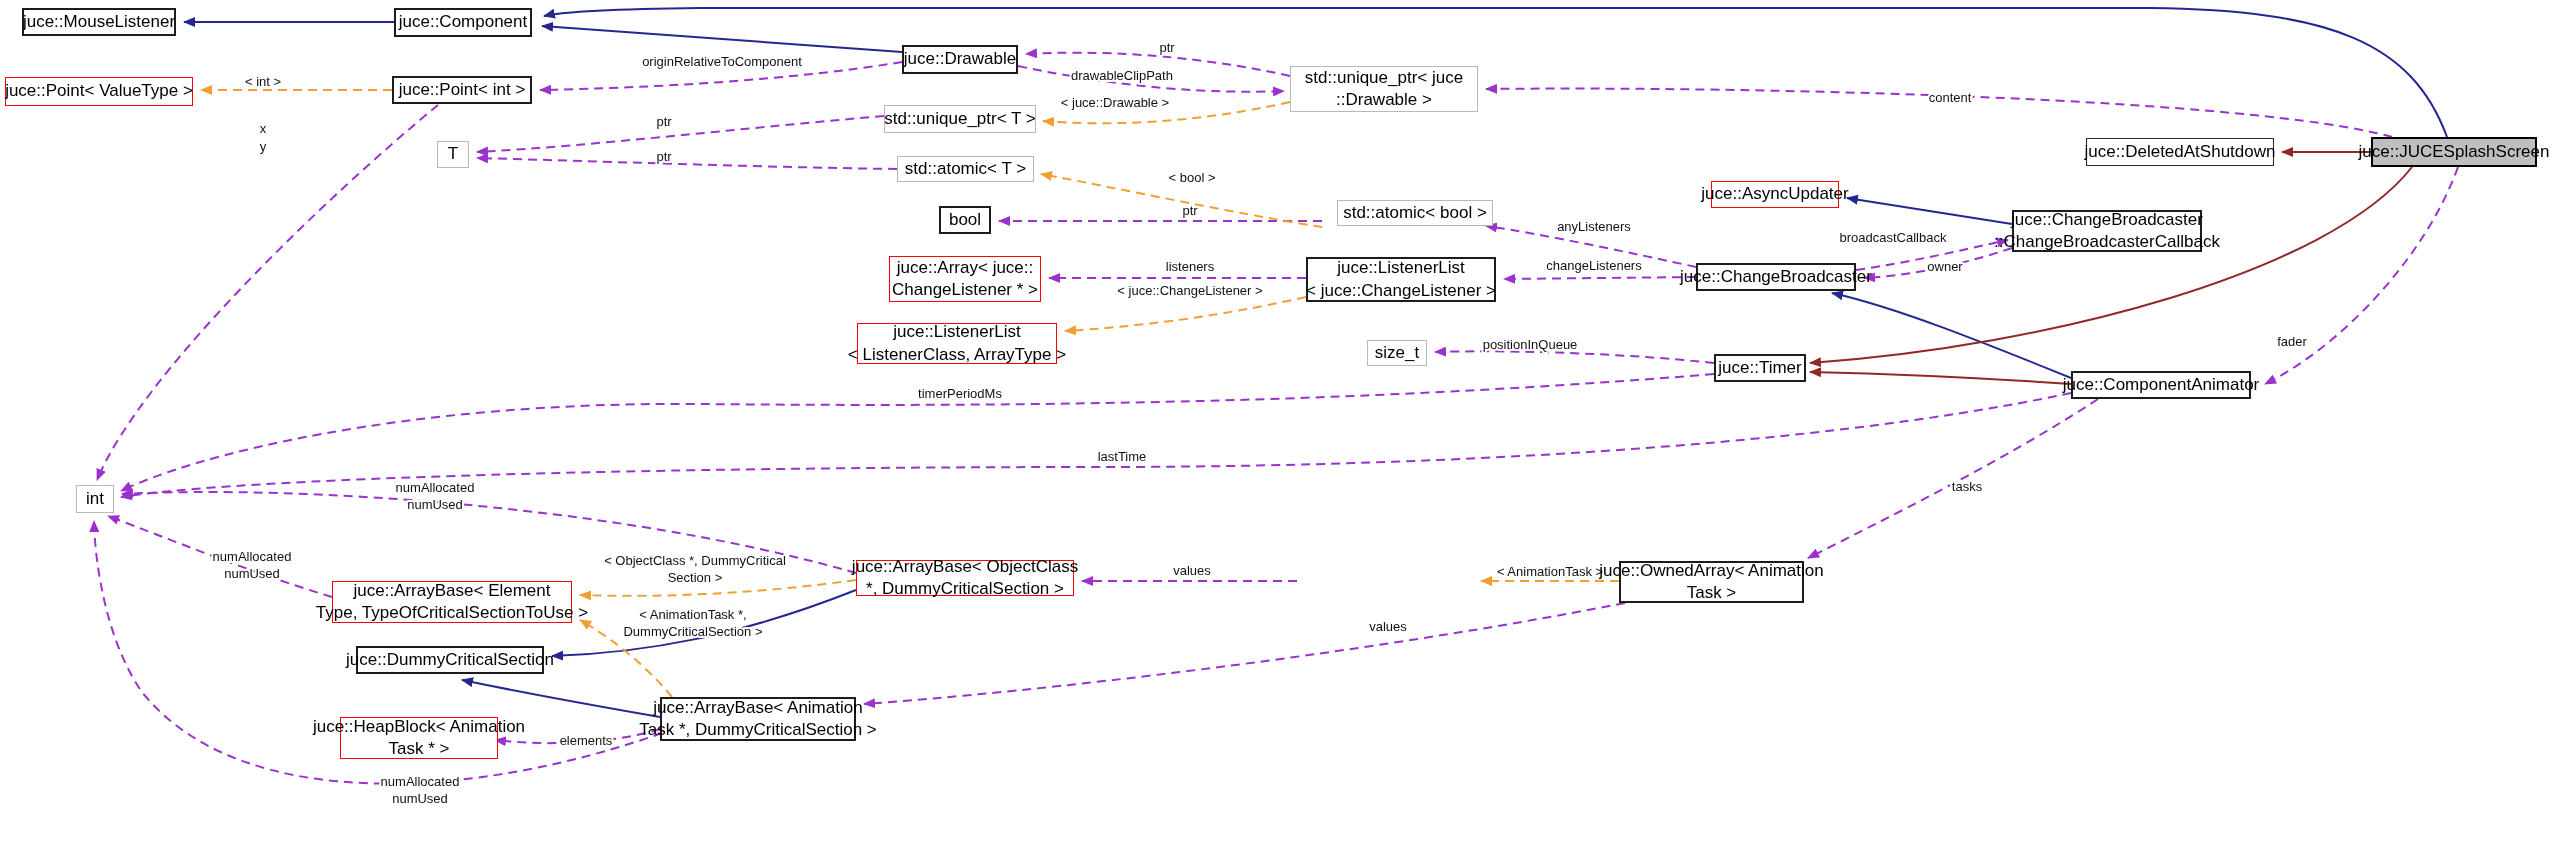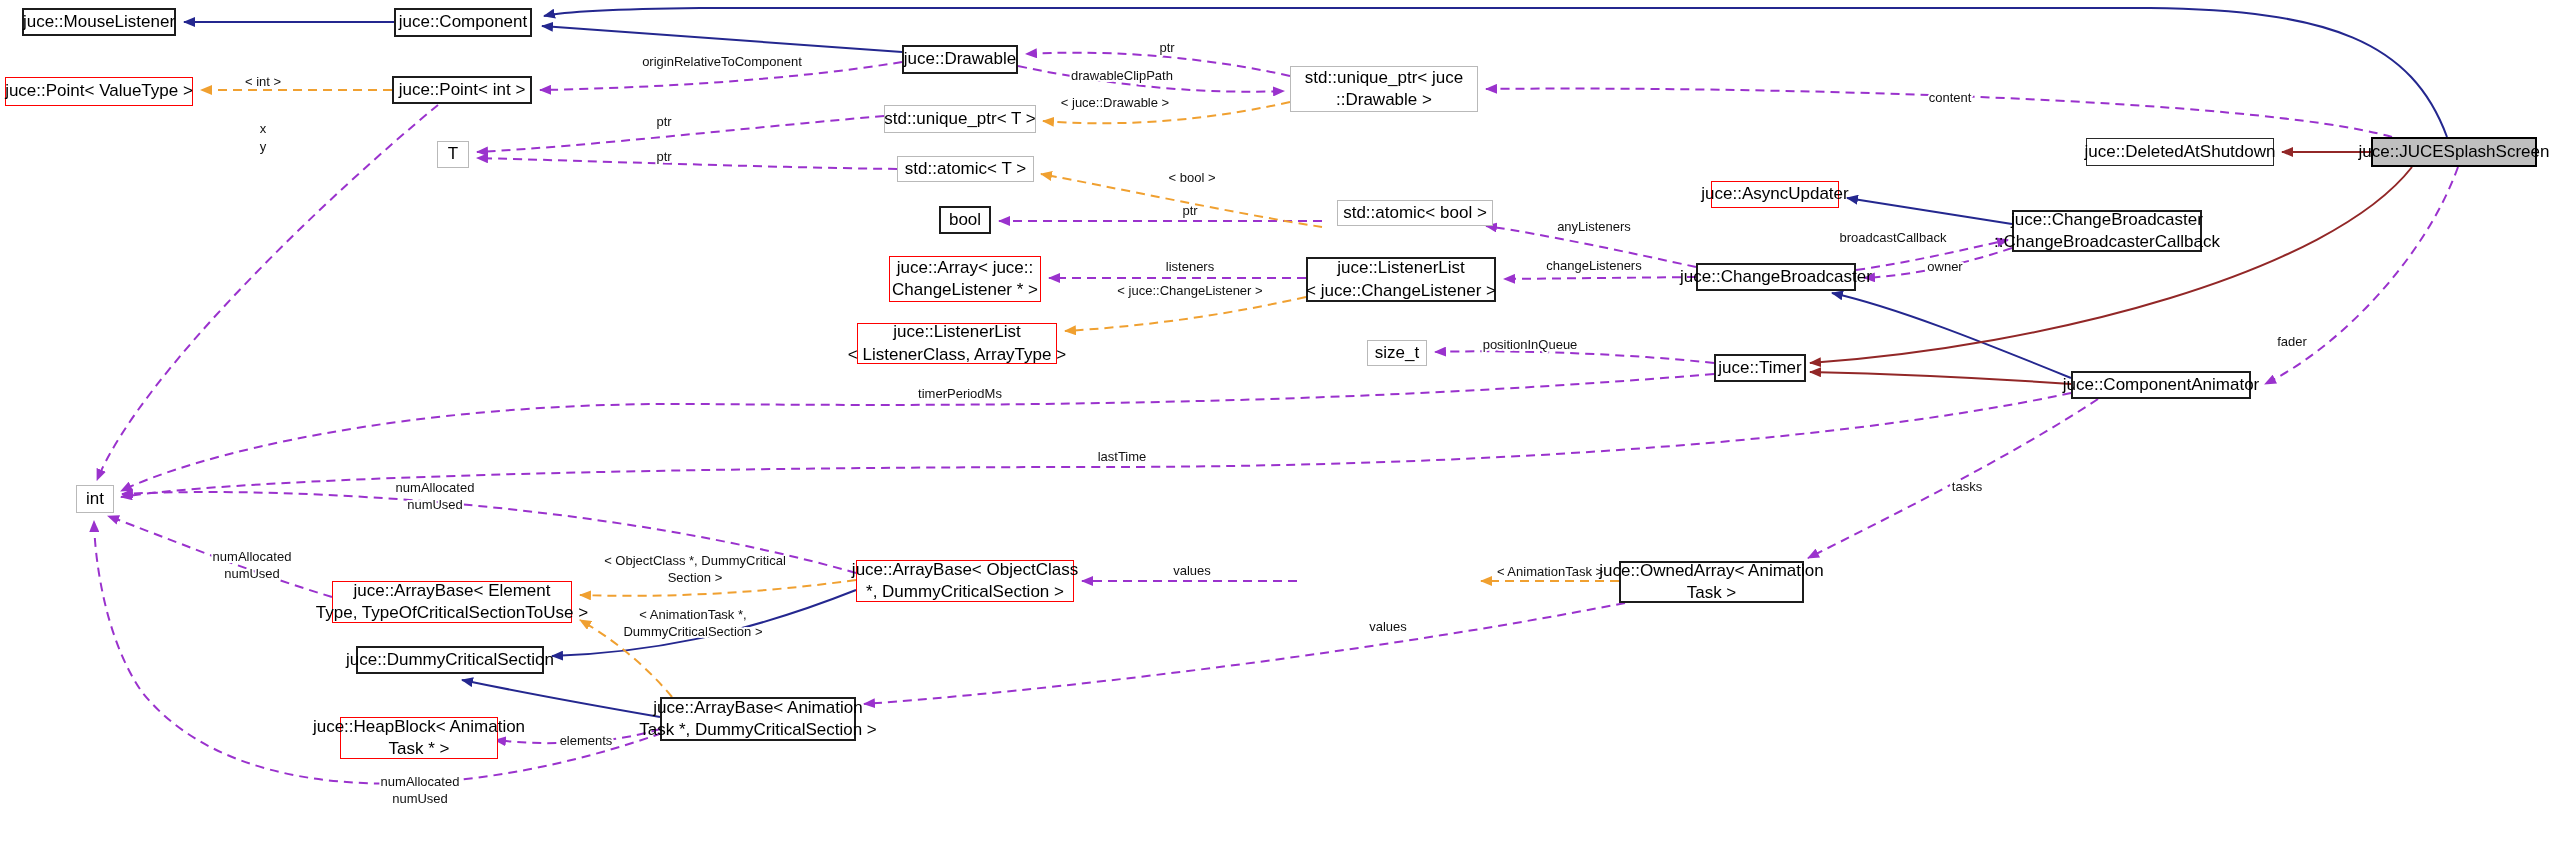--- a/index.html
+++ b/index.html
@@ -186,21 +186,21 @@
     <div class="node b-strong" style="left: 2071px; top: 371px; width: 180px; height: 28px;">
       <span>juce::ComponentAnimator</span>
     </div>
     <div class="node b-gray" style="left: 76px; top: 485px; width: 38px; height: 28px;">
       <span>int</span>
     </div>
     <div class="node b-red" style="left: 332px; top: 581px; width: 240px; height: 42px;">
       <span>juce::ArrayBase&lt; Element</span>
       <span>Type, TypeOfCriticalSectionToUse &gt;</span>
     </div>
-    <div class="node b-red" style="left: 856px; top: 560px; width: 218px; height: 42px;">
+    <div class="node b-red" style="left: 856px; top: 560px; width: 218px; height: 36px;">
       <span>juce::ArrayBase&lt; ObjectClass</span>
       <span>*, DummyCriticalSection &gt;</span>
     </div>
     <div class="node b-strong" style="left: 1619px; top: 561px; width: 185px; height: 42px;">
       <span>juce::OwnedArray&lt; Animation</span>
       <span>Task &gt;</span>
     </div>
     <div class="node b-strong" style="left: 356px; top: 646px; width: 188px; height: 28px;">
       <span>juce::DummyCriticalSection</span>
     </div>

